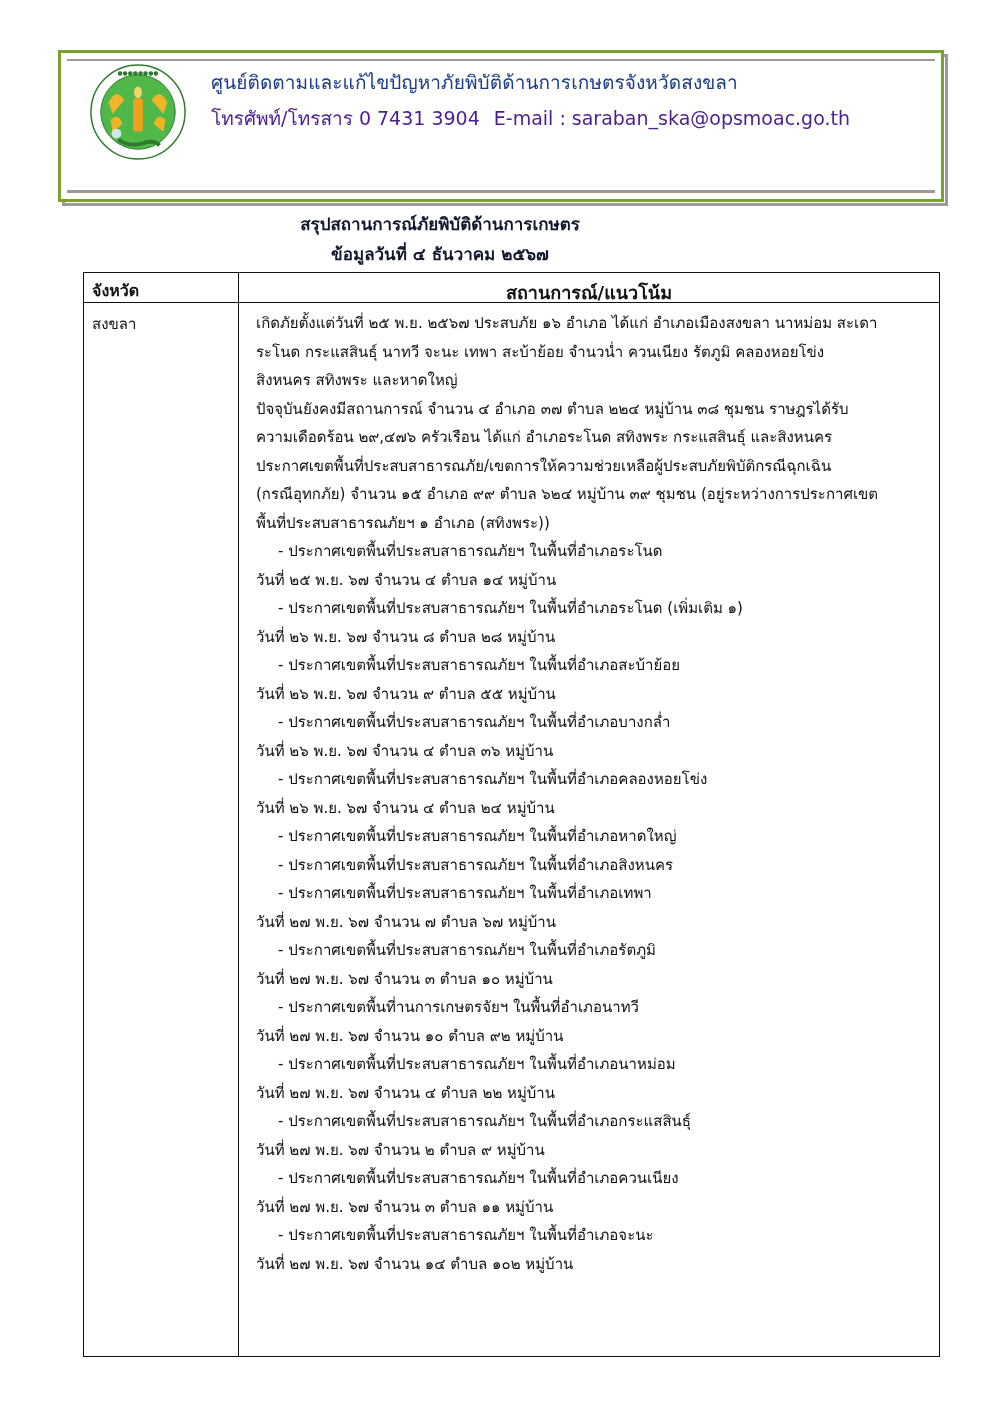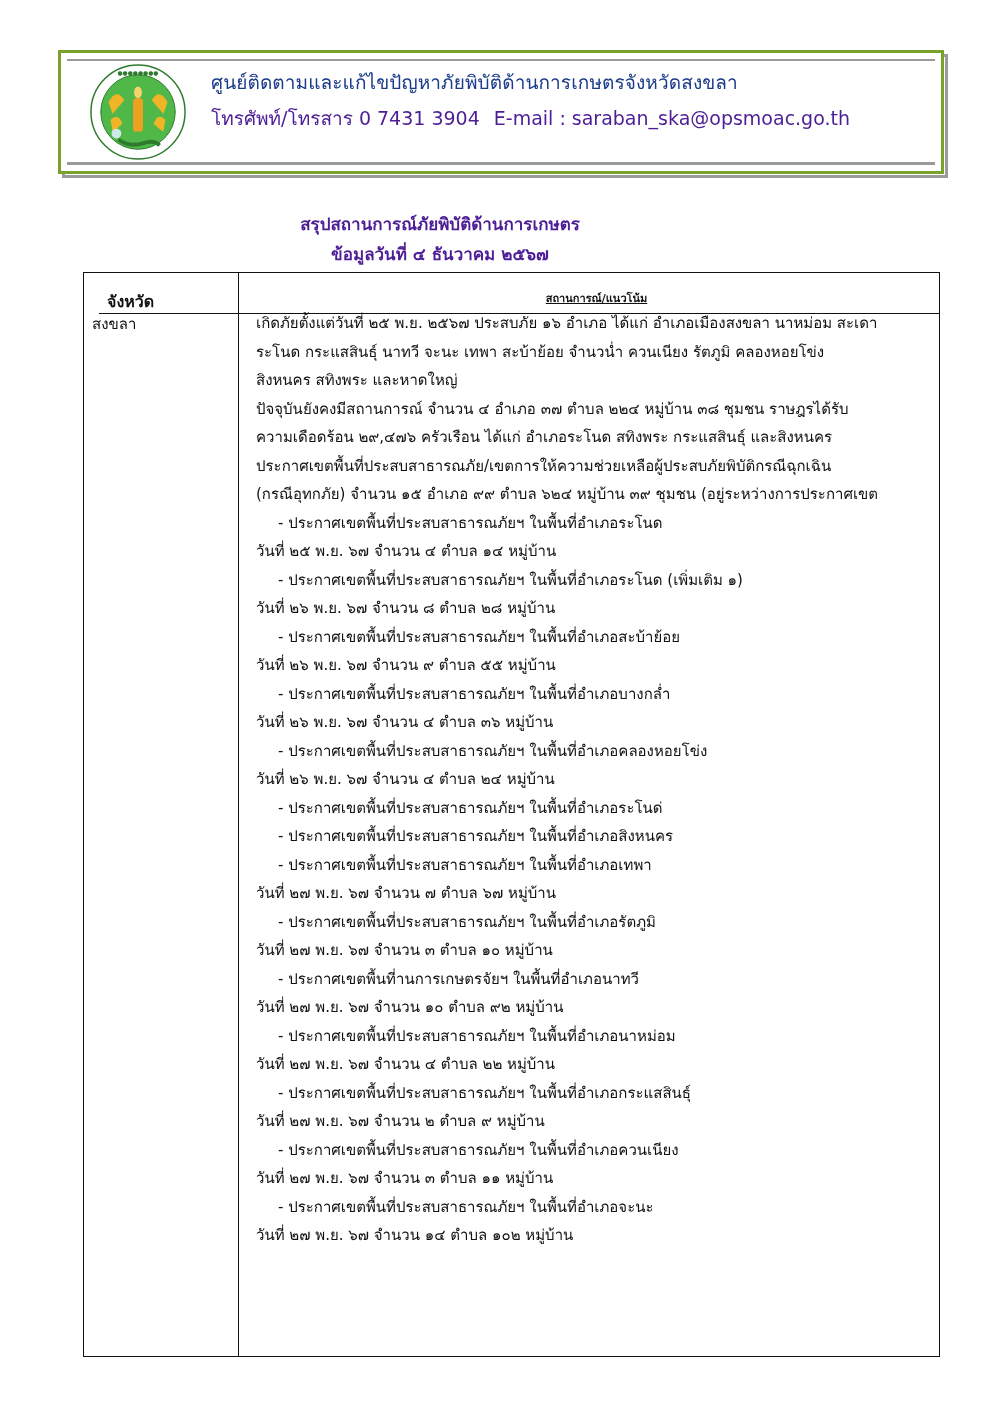--- a/index.html
+++ b/index.html
@@ -1,47 +1,47 @@
 <!DOCTYPE html>
 <html><head>
   <meta charset="utf-8">
   <style>
     html, body { margin: 0; padding: 0; background: #ffffff; }
     body { width: 1000px; height: 1413px; position: relative; overflow: hidden;
            font-family: "DejaVu Sans", "Liberation Sans", sans-serif; color: #111; }
 
     
-    .letterhead { position: absolute; left: 58px; top: 50px; width: 886px; height: 124px; }
+    .letterhead { position: absolute; left: 58px; top: 50px; width: 886px; height: 152px; }
     .lh-shadow { position: absolute; left: 4px; top: 4px; right: -4px; bottom: -4px;
                  border: 3px solid #9a9a9a; }
     .lh-frame { position: absolute; left: 0; top: 0; right: 0; bottom: 0;
                 border: 3px solid #7aa22a; background: #fff; }
     .lh-inner { position: absolute; left: 6px; top: 6px; right: 6px; bottom: 6px;
                 border-top: 2px solid #9a9a9a; border-bottom: 3px solid #9a9a9a; }
     .logo { position: absolute; left: 28px; top: 10px; width: 98px; height: 98px; }
     .lh-title { position: absolute; left: 150px; top: 14px; font-size: 19px; color: #1a3a8a;
                 white-space: nowrap; letter-spacing: 0.1px; }
     .lh-contact { position: absolute; left: 150px; top: 50px; font-size: 19px; color: #4c1d95;
                   white-space: nowrap; }
     .lh-contact .sep { display: inline-block; width: 14px; }
 
     
     .doc-title { position: absolute; left: 0; width: 880px; text-align: center;
-                 font-weight: bold; font-size: 17px; color: #4c1d95; }
+                 font-weight: bold; font-size: 17px; color: #0f172a; }
     .doc-title.t1 { top: 210px; }
     .doc-title.t2 { top: 240px; }
 
     
     .tbl { position: absolute; left: 83px; top: 272px; width: 857px; height: 1085px;
            border: 1.5px solid #111; box-sizing: border-box; }
     .col-div { position: absolute; left: 154px; top: 0; bottom: 0; border-left: 1.5px solid #111; }
-    .hdr-row { position: absolute; left: 0; right: 0; top: 11px; height: 29px; border-bottom: 1.5px solid #111; margin-left: 15px; }
+    .hdr-row { position: absolute; left: 0; right: 0; top: 0; height: 29px; border-bottom: 1.5px solid #111; }
     .hdr-prov { position: absolute; left: 8px; top: 5px; font-weight: bold; font-size: 16px; }
     .hdr-sit { position: absolute; left: 155px; right: 0; top: 5px; text-align: center;
-               font-weight: bold; font-size: 11px; text-decoration: underline; }
+               font-weight: bold; font-size: 18px; }
     .prov-cell { position: absolute; left: 8px; top: 39px; font-size: 15px; }
 
     .content { position: absolute; left: 172px; right: 8px; top: 36px; font-size: 15px;
                line-height: 28.5px; }
     .content p { margin: 0; }
     .decl { padding-left: 22px; white-space: nowrap; }
     .dateline { white-space: nowrap; }
   </style>
 </head>
 <body>
@@ -91,32 +91,33 @@
 
     <p>
       <span class="dot"></span><span>ปัจจุบันยังคงมีสถานการณ์ จำนวน ๔ อำเภอ ๓๗ ตำบล ๒๒๔ หมู่บ้าน ๓๘ ชุมชน ราษฎรได้รับ</span>
     </p>
     <p>ความเดือดร้อน ๒๙,๔๗๖ ครัวเรือน ได้แก่ อำเภอระโนด สทิงพระ กระแสสินธุ์ และสิงหนคร</p>
 
     <p>
       <span class="dot"></span><span>ประกาศเขตพื้นที่ประสบสาธารณภัย/เขตการให้ความช่วยเหลือผู้ประสบภัยพิบัติกรณีฉุกเฉิน</span>
     </p>
     <p>(กรณีอุทกภัย) จำนวน ๑๕ อำเภอ ๙๙ ตำบล ๖๒๔ หมู่บ้าน ๓๙ ชุมชน (อยู่ระหว่างการประกาศเขต</p>
+    <p>พื้นที่ประสบสาธารณภัยฯ ๑ อำเภอ (สทิงพระ))</p>
 
     <p class="decl">- ประกาศเขตพื้นที่ประสบสาธารณภัยฯ ในพื้นที่อำเภอระโนด</p>
     <p class="dateline">วันที่ ๒๕ พ.ย. ๖๗ จำนวน ๔ ตำบล ๑๔ หมู่บ้าน</p>
     <p class="decl">- ประกาศเขตพื้นที่ประสบสาธารณภัยฯ ในพื้นที่อำเภอระโนด (เพิ่มเติม ๑)</p>
     <p class="dateline">วันที่ ๒๖ พ.ย. ๖๗ จำนวน ๘ ตำบล ๒๘ หมู่บ้าน</p>
     <p class="decl">- ประกาศเขตพื้นที่ประสบสาธารณภัยฯ ในพื้นที่อำเภอสะบ้าย้อย</p>
     <p class="dateline">วันที่ ๒๖ พ.ย. ๖๗ จำนวน ๙ ตำบล ๕๕ หมู่บ้าน</p>
     <p class="decl">- ประกาศเขตพื้นที่ประสบสาธารณภัยฯ ในพื้นที่อำเภอบางกล่ำ</p>
     <p class="dateline">วันที่ ๒๖ พ.ย. ๖๗ จำนวน ๔ ตำบล ๓๖ หมู่บ้าน</p>
     <p class="decl">- ประกาศเขตพื้นที่ประสบสาธารณภัยฯ ในพื้นที่อำเภอคลองหอยโข่ง</p>
     <p class="dateline">วันที่ ๒๖ พ.ย. ๖๗ จำนวน ๔ ตำบล ๒๔ หมู่บ้าน</p>
-    <p class="decl">- ประกาศเขตพื้นที่ประสบสาธารณภัยฯ ในพื้นที่อำเภอระโนด่</p>
+    <p class="decl">- ประกาศเขตพื้นที่ประสบสาธารณภัยฯ ในพื้นที่อำเภอหาดใหญ่</p>
     <p class="decl">- ประกาศเขตพื้นที่ประสบสาธารณภัยฯ ในพื้นที่อำเภอสิงหนคร</p>
     <p class="decl">- ประกาศเขตพื้นที่ประสบสาธารณภัยฯ ในพื้นที่อำเภอเทพา</p>
     <p class="dateline">วันที่ ๒๗ พ.ย. ๖๗ จำนวน ๗ ตำบล ๖๗ หมู่บ้าน</p>
     <p class="decl">- ประกาศเขตพื้นที่ประสบสาธารณภัยฯ ในพื้นที่อำเภอรัตภูมิ</p>
     <p class="dateline">วันที่ ๒๗ พ.ย. ๖๗ จำนวน ๓ ตำบล ๑๐ หมู่บ้าน</p>
     <p class="decl">- ประกาศเขตพื้นที่านการเกษตรจัยฯ ในพื้นที่อำเภอนาทวี</p>
     <p class="dateline">วันที่ ๒๗ พ.ย. ๖๗ จำนวน ๑๐ ตำบล ๙๒ หมู่บ้าน</p>
     <p class="decl">- ประกาศเขตพื้นที่ประสบสาธารณภัยฯ ในพื้นที่อำเภอนาหม่อม</p>
     <p class="dateline">วันที่ ๒๗ พ.ย. ๖๗ จำนวน ๔ ตำบล ๒๒ หมู่บ้าน</p>
     <p class="decl">- ประกาศเขตพื้นที่ประสบสาธารณภัยฯ ในพื้นที่อำเภอกระแสสินธุ์</p>

